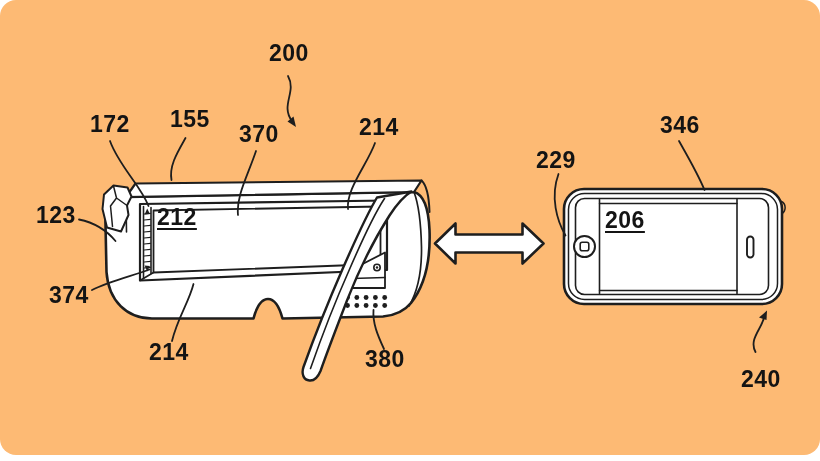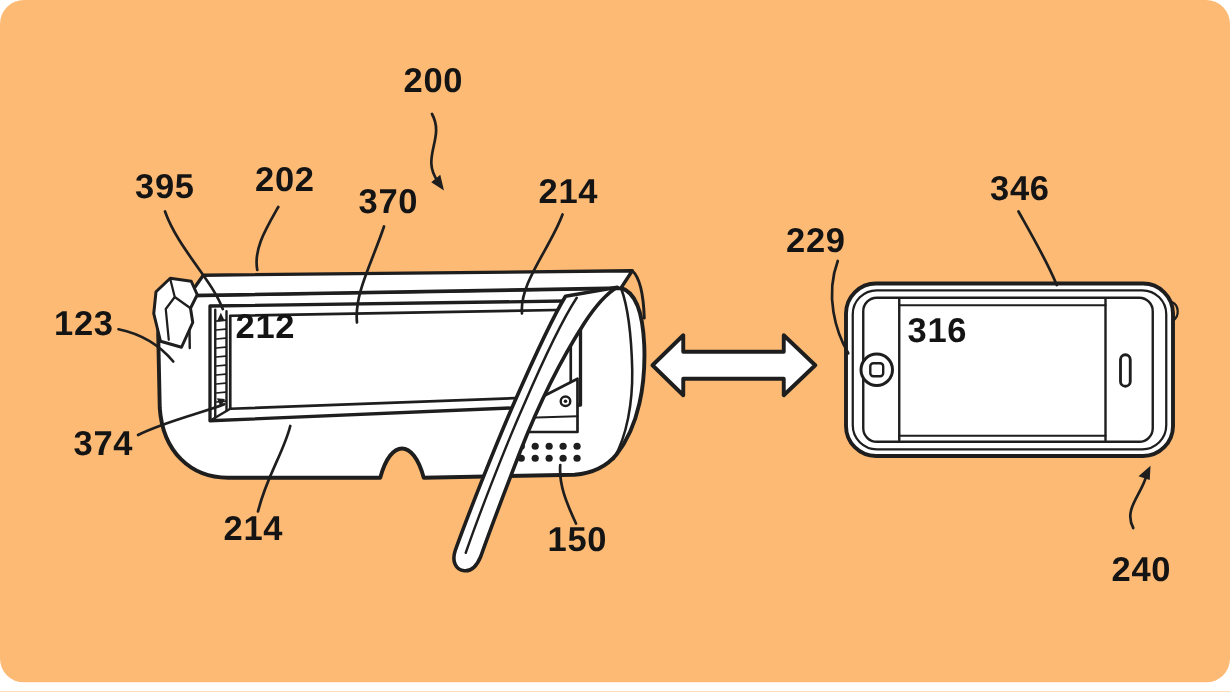--- a/index.html
+++ b/index.html
@@ -18,20 +18,21 @@
     color: #141414;
     font-family: "Liberation Sans", sans-serif;
     font-size: 23px;
     font-weight: bold;
     letter-spacing: 0.5px;
     line-height: 1;
     white-space: nowrap;
     user-select: none;
   }
   .ref.u {
+    text-decoration: underline;
     text-decoration-thickness: 2px;
     text-underline-offset: 3px;
     text-align: right;
   }
 </style>
 </head>
 <body>
 
 <div class="figure-card">
 
@@ -134,27 +135,27 @@
       <path d="M 172,341 C 177.5,318 189,302 193.5,284"></path>
       <path d="M 384,349 C 377.5,335 372.5,323 373.5,310"></path>
       <path d="M 558.5,174 C 550,197 557,221 565.5,235.5"></path>
       <path d="M 679,141 C 688,157 698,174 704.5,190"></path>
       <path d="M 755.5,352 C 748.5,339 762,329 764.5,316"></path>
       <polygon points="767,310.5 759,317.5 766.5,320" fill="#1e1e1e" stroke="none"></polygon>
     </g>
   </svg>
 
   <div class="ref" style="left:269px; top:42px">200</div>
-  <div class="ref" style="left:90px;  top:113px">395</div>
-  <div class="ref" style="left:170px; top:108px">202</div>
+  <div class="ref" style="left:90px;  top:113px">172</div>
+  <div class="ref" style="left:170px; top:108px">155</div>
   <div class="ref" style="left:239px; top:123px">370</div>
   <div class="ref" style="left:359px; top:116px">214</div>
   <div class="ref" style="left:36px;  top:204px">123</div>
   <div class="ref u" style="left:157px; top:206px">212</div>
   <div class="ref" style="left:49px;  top:284px">374</div>
   <div class="ref" style="left:149px; top:341px">214</div>
-  <div class="ref" style="left:365px; top:348px">150</div>
-  <div class="ref" style="left:524px; top:149px">229</div>
+  <div class="ref" style="left:365px; top:348px">380</div>
+  <div class="ref" style="left:536px; top:149px">229</div>
   <div class="ref" style="left:660px; top:114px">346</div>
-  <div class="ref u" style="left:605px; top:209px">316</div>
+  <div class="ref u" style="left:605px; top:209px">206</div>
   <div class="ref" style="left:741px; top:368px">240</div>
 
 </div>
 
 </body></html>

